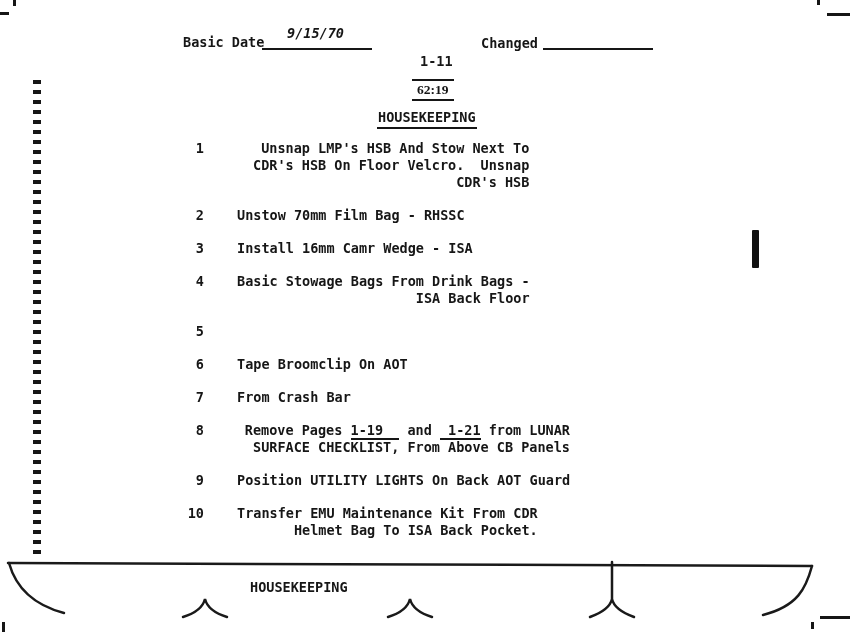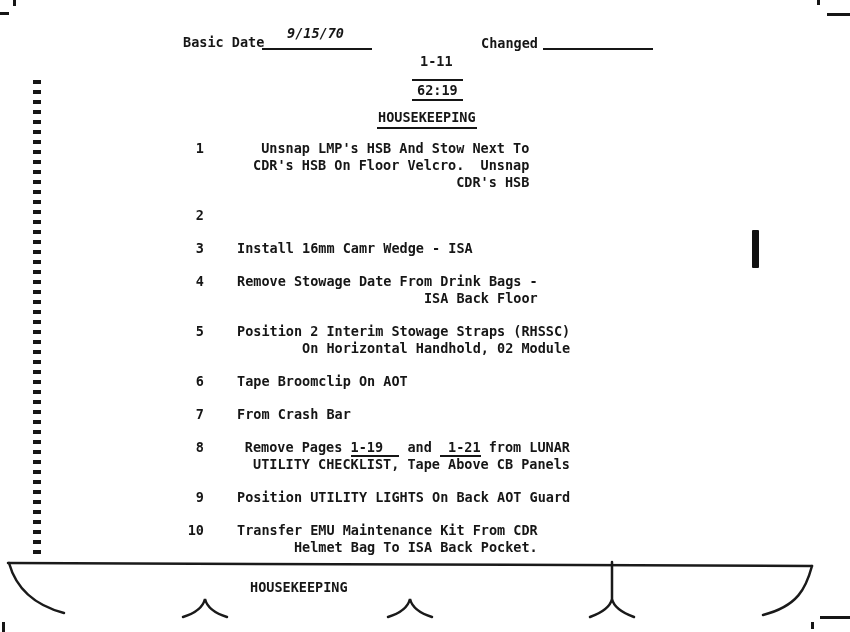--- a/index.html
+++ b/index.html
@@ -16,21 +16,21 @@
   .binding {
     position:absolute; left:33px; top:80px; width:8px; height:478px;
     background:repeating-linear-gradient(to bottom, #161616 0 4px, transparent 4px 10px);
   }
   
   .scan-bar { position:absolute; left:752px; top:230px; width:7px; height:38px; background:#111; border-radius:1px; }
   
   .fill-line { position:absolute; border-bottom:2px solid #161616; height:0; }
   .time-code {
     position:absolute; left:412px; top:79px; padding:1px 5px;
-    border-top:2px solid #161616; border-bottom:2px solid #161616;
+    border-top:2px solid #161616; border-bottom:2px solid #161616;font-family:Liberation Serif, serif;
   }
   .section-title {
     position:absolute; left:377px; top:109px; padding:0 1px 2px 1px;
     border-bottom:2px solid #161616;
   }
   
   .checklist { position:absolute; left:180px; top:140px; width:490px; }
   .item { display:flex; margin-bottom:16px; }
   .num { width:24px; text-align:right; flex:none; line-height:17px; }
   .body { margin-left:33px;text-align:right; }
@@ -76,58 +76,57 @@
       <div class="item">
         <div class="num">1</div>
         <div class="body">
           <div class="line"><span>Unsnap LMP's HSB And Stow Next To</span></div>
           <div class="line cont"><span>CDR's HSB On Floor Velcro.  Unsnap</span></div>
           <div class="line cont"><span>CDR's HSB</span></div>
         </div>
       </div>
       <div class="item">
         <div class="num">2</div>
+        <div class="body">
+          <div class="line"><span>Unstow 70mm Film Bag - RHSSC</span></div>
+        </div>
       </div>
       <div class="item">
         <div class="num">3</div>
         <div class="body">
           <div class="line"><span>Install 16mm Camr Wedge - ISA</span></div>
         </div>
       </div>
       <div class="item">
         <div class="num">4</div>
         <div class="body">
-          <div class="line"><span>Remove Stowage Date From Drink Bags -</span></div>
+          <div class="line"><span>Basic Stowage Bags From Drink Bags -</span></div>
           <div class="line cont"><span>ISA Back Floor</span></div>
         </div>
       </div>
       <div class="item">
         <div class="num">5</div>
-        <div class="body">
-          <div class="line"><span>Position 2 Interim Stowage Straps (RHSSC)</span></div>
-          <div class="line cont"><span>On Horizontal Handhold, 02 Module</span></div>
-        </div>
       </div>
       <div class="item">
         <div class="num">6</div>
         <div class="body">
           <div class="line"><span>Tape Broomclip On AOT</span></div>
         </div>
       </div>
       <div class="item">
         <div class="num">7</div>
         <div class="body">
           <div class="line"><span>From Crash Bar</span></div>
         </div>
       </div>
       <div class="item">
         <div class="num">8</div>
         <div class="body">
           <div class="line"><span>Remove Pages </span><span class="blank">1-19  </span><span> and </span><span class="blank"> 1-21</span><span> from LUNAR</span></div>
-          <div class="line cont"><span>UTILITY CHECKLIST, Tape Above CB Panels</span></div>
+          <div class="line cont"><span>SURFACE CHECKLIST, From Above CB Panels</span></div>
         </div>
       </div>
       <div class="item">
         <div class="num">9</div>
         <div class="body">
           <div class="line"><span>Position UTILITY LIGHTS On Back AOT Guard</span></div>
         </div>
       </div>
       <div class="item">
         <div class="num">10</div>

